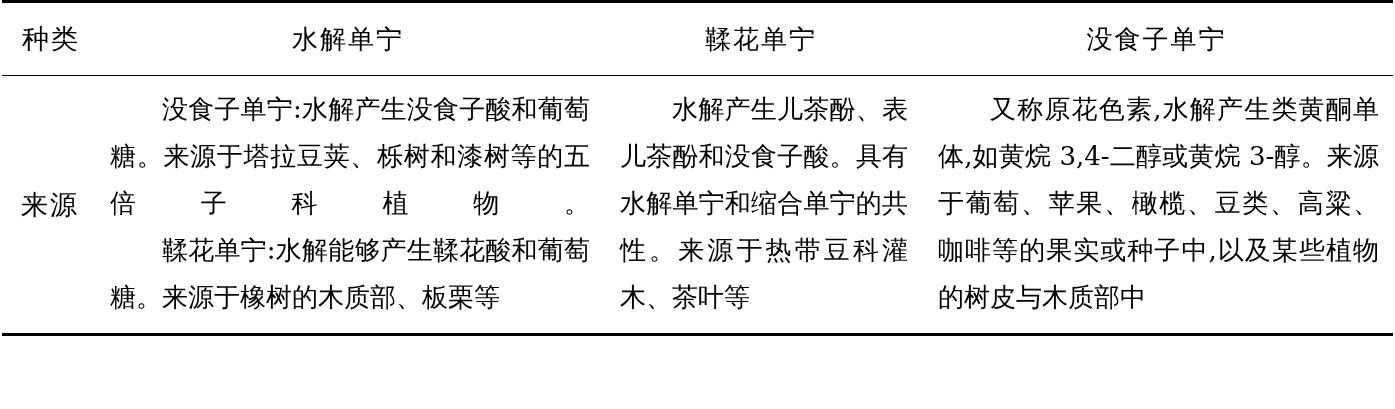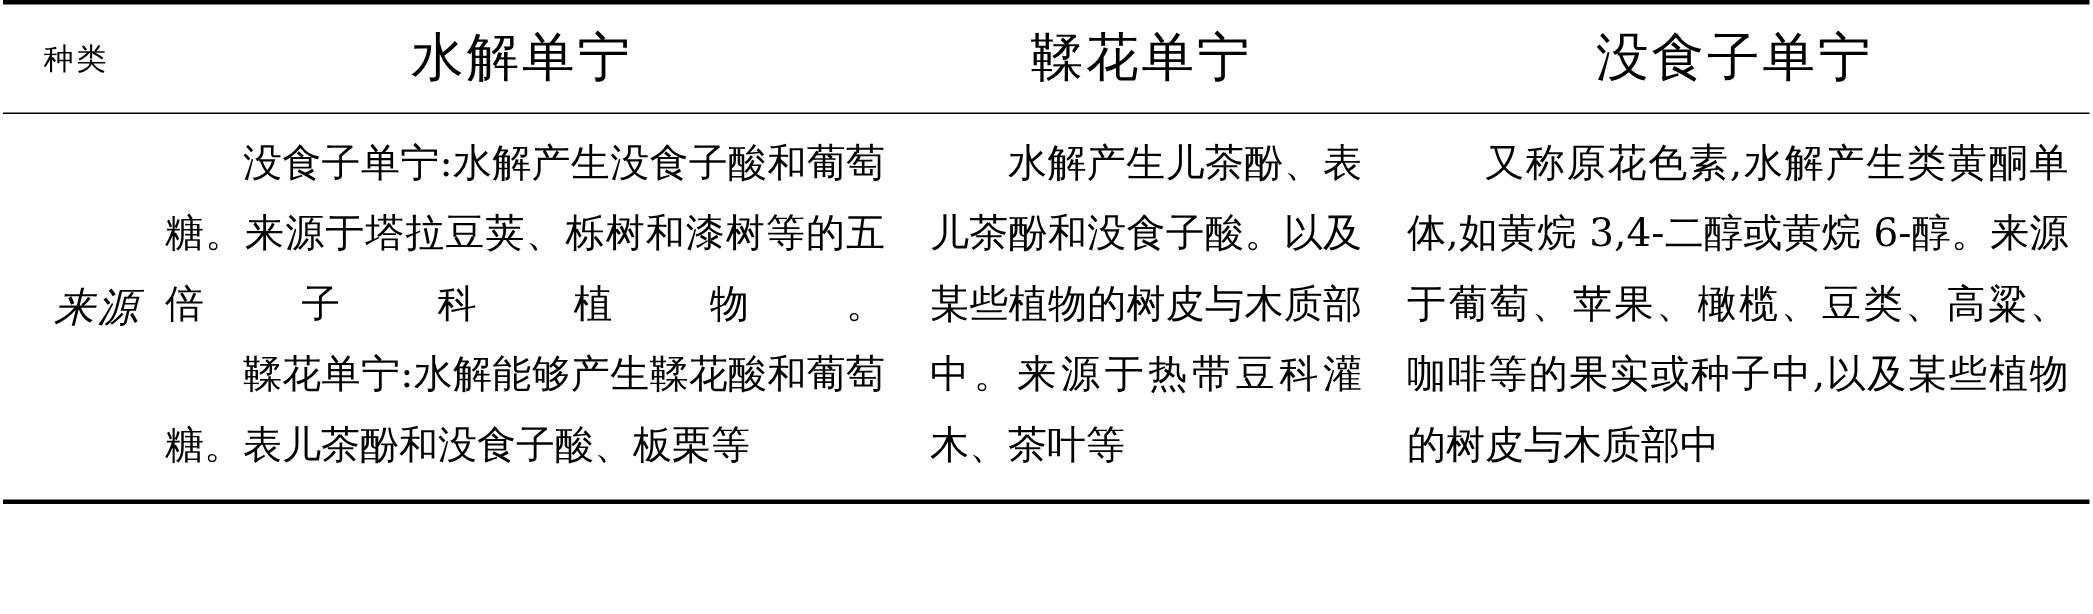--- a/index.html
+++ b/index.html
@@ -50,40 +50,39 @@
     border-right: 1.5px solid #000;
   }
   td.col-b {
     width: 318px;
     border-right: 1.5px solid #000;
   }
   td.col-c {
     width: 473px;
   }
   .head-cell {
-    font-size: 35px;
+    font-size: 26px;
     line-height: 72px;
     height: 72px;
     text-align: center;
     letter-spacing: 2px;
   }
   .head-kind {
-    font-size: 20px;
+    font-size: 27px;
     line-height: 72px;
     height: 72px;
     text-align: center;
     letter-spacing: 2px;
     padding-left: 6px;
   }
   .body-kind {
     font-size: 27px;
-    text-align: right;
+    text-align: center;
     letter-spacing: 2px;
     padding-left: 4px;
-    font-style: italic;
   }
   .cell-body {
     font-size: 26px;
     line-height: 47px;
     padding: 10px 14px 12px 14px;
     text-align: justify;
     text-align-last: justify;
   }
   .cell-body p {
     margin: 0;
@@ -134,29 +133,29 @@
           <div class="head-cell">没食子单宁</div>
         </td>
       </tr>
       <tr class="body-row">
         <td class="col-kind">
           <div class="body-kind">来源</div>
         </td>
         <td class="col-a">
           <div class="cell-body">
             <p>没食子单宁:水解产生没食子酸和葡萄糖。来源于塔拉豆荚、栎树和漆树等的五倍子科植物。</p>
-            <p class="last">鞣花单宁:水解能够产生鞣花酸和葡萄糖。表儿茶酚和没食子酸、板栗等</p>
+            <p class="last">鞣花单宁:水解能够产生鞣花酸和葡萄糖。来源于橡树的木质部、板栗等</p>
           </div>
         </td>
         <td class="col-b">
           <div class="cell-body">
-            <p class="last">水解产生儿茶酚、表儿茶酚和没食子酸。以及某些植物的树皮与木质部中。来源于热带豆科灌木、茶叶等</p>
+            <p class="last">水解产生儿茶酚、表儿茶酚和没食子酸。具有水解单宁和缩合单宁的共性。来源于热带豆科灌木、茶叶等</p>
           </div>
         </td>
         <td class="col-c">
           <div class="cell-body">
-            <p class="last">又称原花色素,水解产生类黄酮单体,如黄烷 3,4-二醇或黄烷 6-醇。来源于葡萄、苹果、橄榄、豆类、高粱、咖啡等的果实或种子中,以及某些植物的树皮与木质部中</p>
+            <p class="last">又称原花色素,水解产生类黄酮单体,如黄烷 3,4-二醇或黄烷 3-醇。来源于葡萄、苹果、橄榄、豆类、高粱、咖啡等的果实或种子中,以及某些植物的树皮与木质部中</p>
           </div>
         </td>
       </tr>
     </tbody>
   </table>
 </div>
 
 </body></html>

